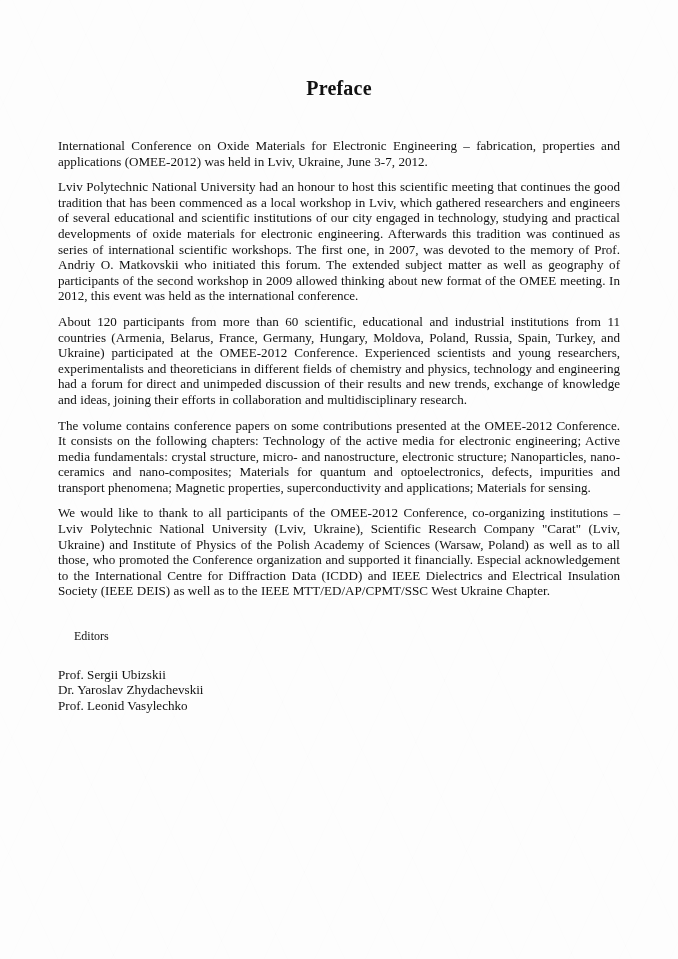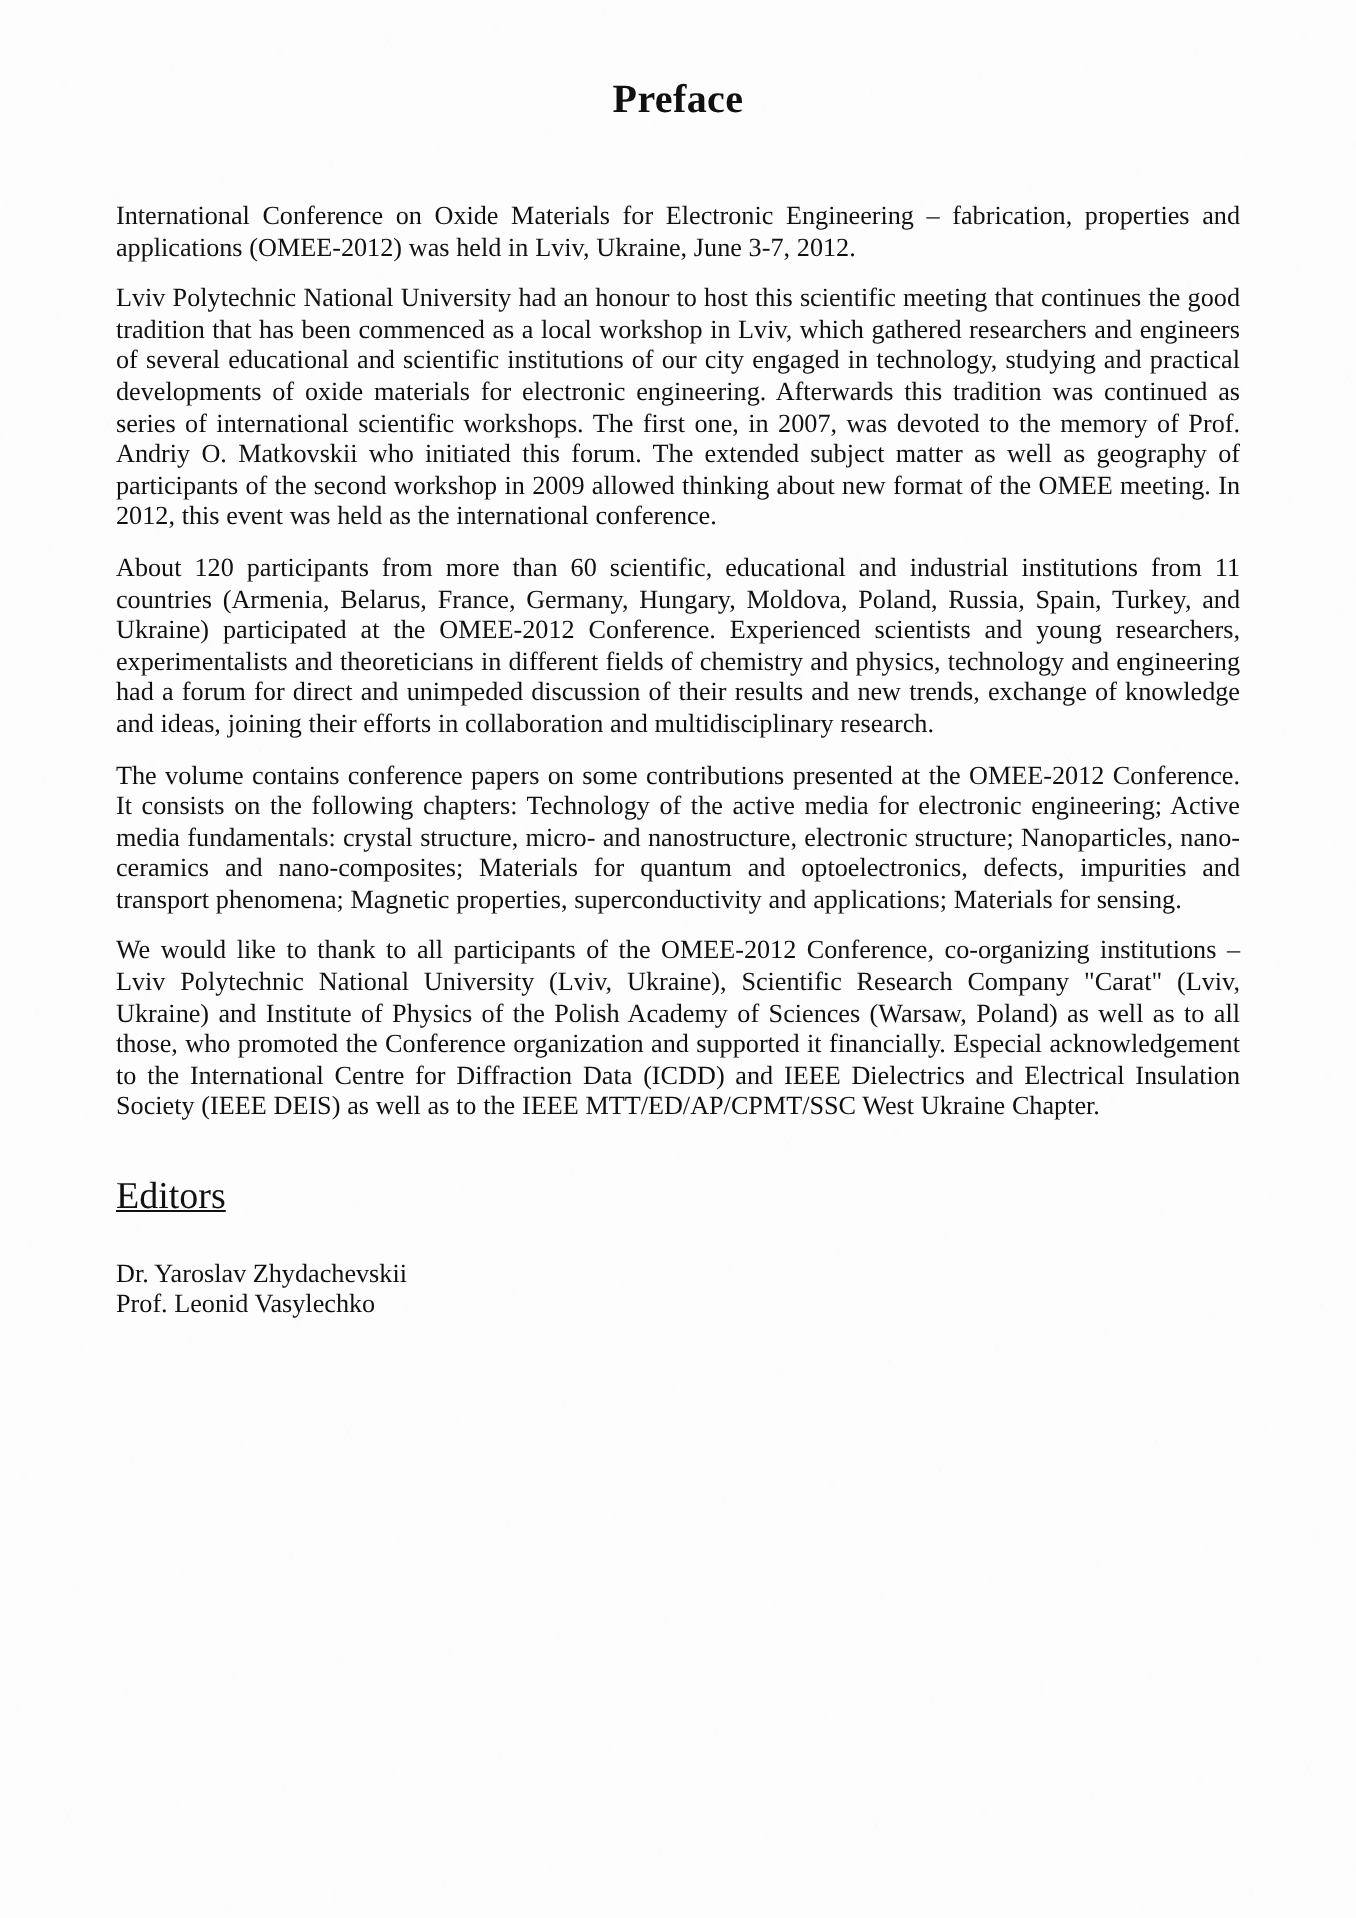--- a/index.html
+++ b/index.html
@@ -44,21 +44,21 @@
     left: 58px;
     top: 0;
     width: 562px;
   }
 
   .doc-title {
     font-size: 20px;
     font-weight: bold;
     text-align: center;
     margin: 0;
-    padding-top: 39px;
+    padding-top: 77px;
     letter-spacing: 0.2px;
   }
 
   .body-block {
     margin-top: 38px;
   }
 
   p.para {
     font-size: 13.1px;
     line-height: 15.6px;
@@ -71,24 +71,23 @@
 
   p.para:last-child {
     margin-bottom: 16px;
   }
 
   .editors-block {
     margin-top: 30px;
   }
 
   .editors-label {
-    font-size: 19px;
+    font-size: 12px;
     line-height: 15.6px;
-    margin: 0;
-    text-decoration: underline;
+    margin: 16px;
   }
 
   .editors-names {
     margin: 22px 0 0 0;
     padding: 0;
     list-style: none;
   }
 
   .editors-names li {
     font-size: 13.1px;
@@ -111,19 +110,20 @@
       <p class="para">International Conference on Oxide Materials for Electronic Engineering – fabrication, properties and applications (OMEE-2012) was held in Lviv, Ukraine, June 3-7, 2012.</p>
       <p class="para">Lviv Polytechnic National University had an honour to host this scientific meeting that continues the good tradition that has been commenced as a local workshop in Lviv, which gathered researchers and engineers of several educational and scientific institutions of our city engaged in technology, studying and practical developments of oxide materials for electronic engineering. Afterwards this tradition was continued as series of international scientific workshops. The first one, in 2007, was devoted to the memory of Prof. Andriy O. Matkovskii who initiated this forum. The extended subject matter as well as geography of participants of the second workshop in 2009 allowed thinking about new format of the OMEE meeting. In 2012, this event was held as the international conference.</p>
       <p class="para">About 120 participants from more than 60 scientific, educational and industrial institutions from 11 countries (Armenia, Belarus, France, Germany, Hungary, Moldova, Poland, Russia, Spain, Turkey, and Ukraine) participated at the OMEE-2012 Conference. Experienced scientists and young researchers, experimentalists and theoreticians in different fields of chemistry and physics, technology and engineering had a forum for direct and unimpeded discussion of their results and new trends, exchange of knowledge and ideas, joining their efforts in collaboration and multidisciplinary research.</p>
       <p class="para">The volume contains conference papers on some contributions presented at the OMEE-2012 Conference. It consists on the following chapters: Technology of the active media for electronic engineering; Active media fundamentals: crystal structure, micro- and nanostructure, electronic structure; Nanoparticles, nano-ceramics and nano-composites; Materials for quantum and optoelectronics, defects, impurities and transport phenomena; Magnetic properties, superconductivity and applications; Materials for sensing.</p>
       <p class="para">We would like to thank to all participants of the OMEE-2012 Conference, co-organizing institutions – Lviv Polytechnic National University (Lviv, Ukraine), Scientific Research Company "Carat" (Lviv, Ukraine) and Institute of Physics of the Polish Academy of Sciences (Warsaw, Poland) as well as to all those, who promoted the Conference organization and supported it financially. Especial acknowledgement to the International Centre for Diffraction Data (ICDD) and IEEE Dielectrics and Electrical Insulation Society (IEEE DEIS) as well as to the IEEE MTT/ED/AP/CPMT/SSC West Ukraine Chapter.</p>
     </div>
 
     <div class="editors-block">
       <p class="editors-label">Editors</p>
       <ul class="editors-names">
+        <li>Prof. Sergii Ubizskii</li>
         <li>Dr. Yaroslav Zhydachevskii</li>
         <li>Prof. Leonid Vasylechko</li>
       </ul>
     </div>
 
   </div>
 </div>
 
 </body></html>

